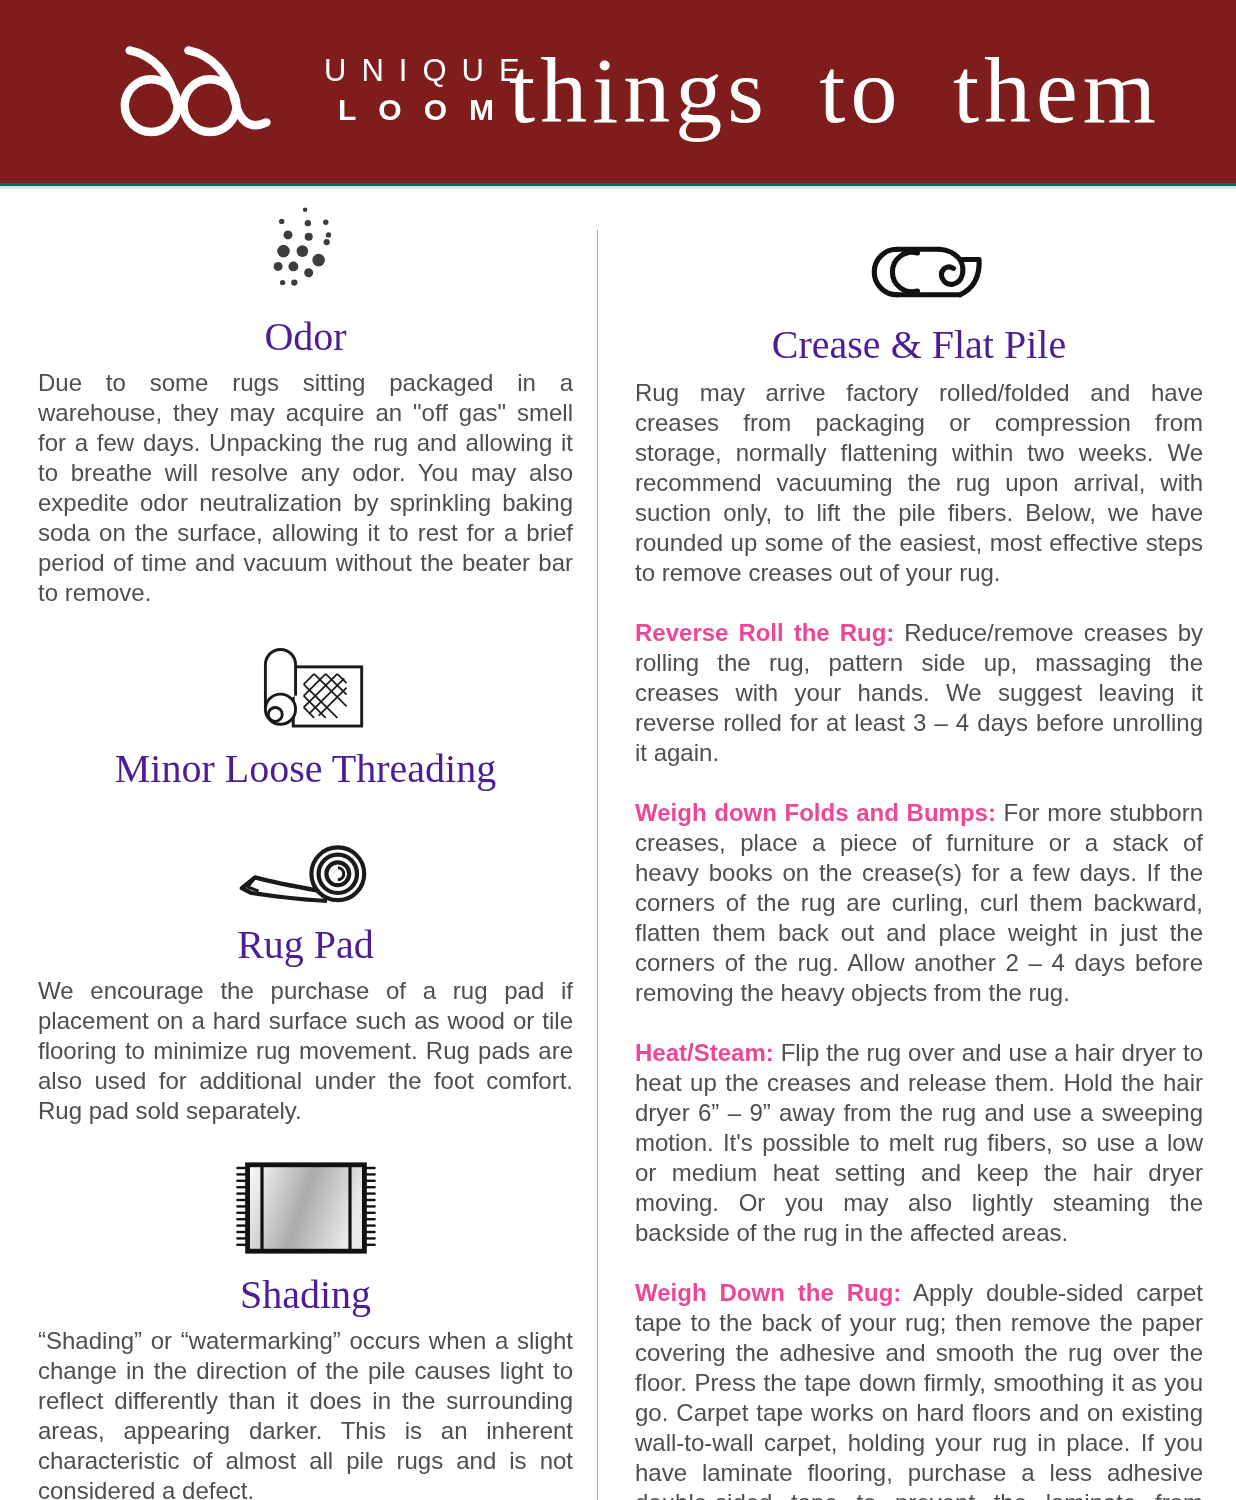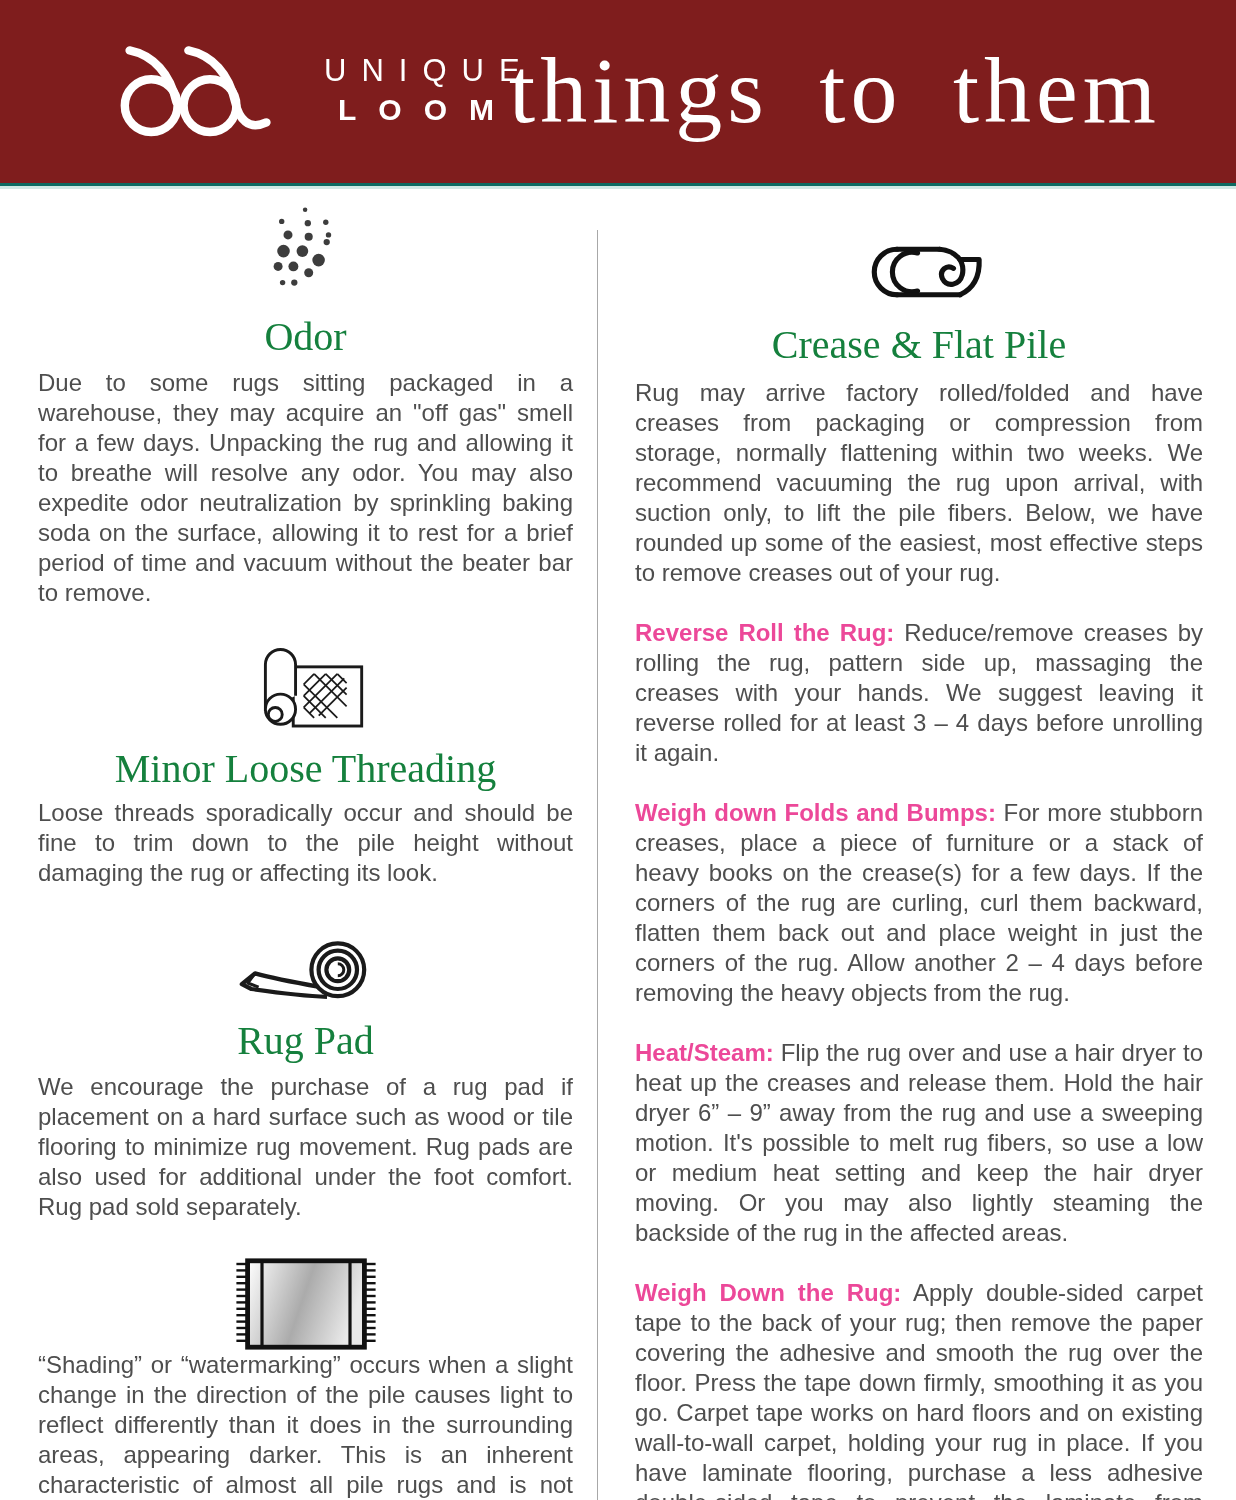--- a/index.html
+++ b/index.html
@@ -56,21 +56,21 @@
   .divider   {
     width: 1px; background: #a8a8a8;
     margin-left: 24px; margin-top: 44px;
   }
   .col-right { margin-left: 37px; width: 568px; }
 
   .icon-wrap { display: flex; justify-content: center; }
   .section-heading {
     font-family: "Liberation Serif", "DejaVu Serif", serif;
     font-size: 40px; font-weight: 400;
-    color: #15803d; text-align: center;
+    color: #4c1d95; text-align: center;
     line-height: 1.15;
   }
   .body-text {
     font-size: 24px; line-height: 30px; color: #4e4e4e;
     text-align: justify; text-justify: inter-word;
   }
   .tip { margin-top: 30px; }
   .tip strong { color: #ec4899; font-weight: 700; }
 
   
@@ -151,21 +151,20 @@
               <path d="M114,54 L170,110"></path>
             <path d="M134,54 L170,90"></path>
               <path d="M154,54 L170,70"></path>
           </g>
           <path d="M30,118 L30,38 A26,26 0 0 1 82,38 L82,92" stroke-width="5" fill="#ffffff"></path>
           <circle cx="56" cy="115" r="26" stroke-width="5" fill="#ffffff"></circle>
           <circle cx="47" cy="124" r="12" stroke-width="5" fill="#ffffff"></circle>
         </svg>
       </div>
       <div class="section-heading thread-heading">Minor Loose Threading</div>
-      <p class="body-text">Loose threads sporadically occur and should be fine to trim down to the pile height without damaging the rug or affecting its look.</p>
     </div>
 
     <div>
       <div class="icon-wrap rugpad-icon-wrap">
         <svg width="150" height="86" viewBox="0 0 250 140" fill="none" stroke="#1a1a1a" stroke-width="7" stroke-linejoin="round">
           <path d="M145,96 C100,88 62,80 40,74 L18,92 L34,100 C90,108 130,112 160,113" fill="#ffffff"></path>
           <path d="M40,74 L28,90 L46,97" stroke-width="5"></path>
           <circle cx="178" cy="68" r="44" fill="#ffffff"></circle>
           <circle cx="178" cy="68" r="32"></circle>
           <circle cx="178" cy="68" r="19"></circle>
@@ -216,20 +215,21 @@
                 <path d="M168,90 H182"></path>
                 <path d="M168,98 H182"></path>
               <path d="M168,106 H182"></path>
             </g>
           </g>
           <rect x="22" y="6" width="146" height="108" fill="url(#shadeGrad)" stroke="#111111" stroke-width="6"></rect>
           <path d="M40,6 V114" stroke="#111111" stroke-width="4"></path>
           <path d="M150,6 V114" stroke="#111111" stroke-width="4"></path>
         </svg>
       </div>
+      <div class="section-heading shading-heading">Shading</div>
       <p class="body-text">“Shading” or “watermarking” occurs when a slight change in the direction of the pile causes light to reflect differently than it does in the surrounding areas, appearing darker. This is an inherent characteristic of almost all pile rugs and is not considered a defect.</p>
     </div>
   </div>
 
   <div class="divider"></div>
 
   <div class="col-right">
 
     <div>
       <div class="icon-wrap crease-icon-wrap">

